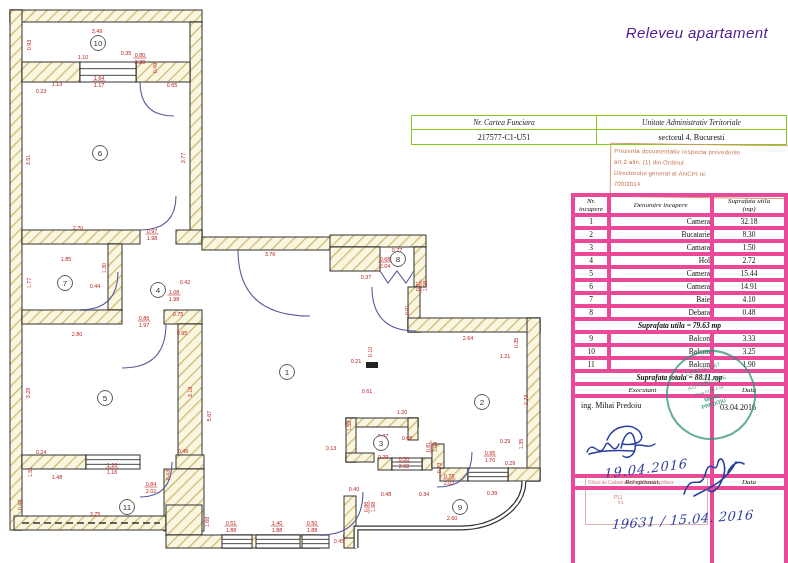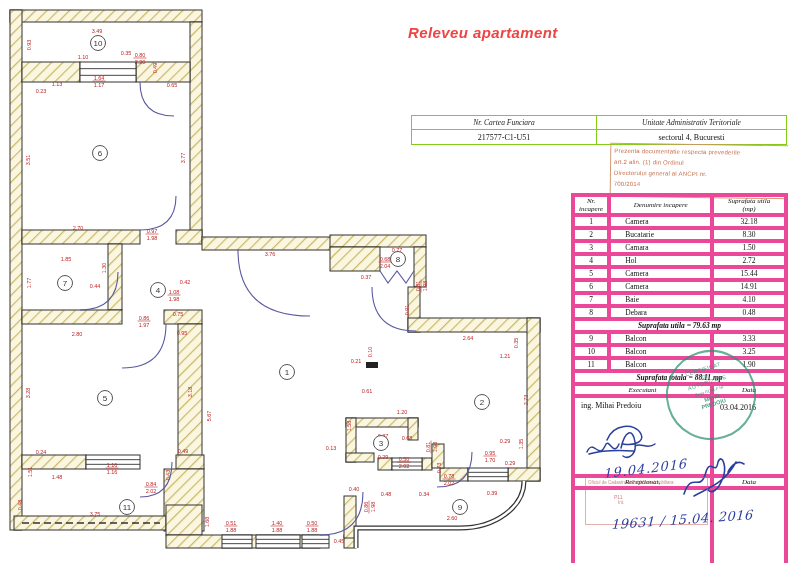--- a/index.html
+++ b/index.html
@@ -1,34 +1,34 @@
 <!DOCTYPE html>
 <html><head>
 <meta charset="utf-8">
 <style>
   html,body{margin:0;padding:0;background:#888;}
   .page{position:relative;width:788px;height:563px;background:#ffffff;overflow:hidden;
         font-family:"Liberation Serif",serif;}
   
-  .doc-title{position:absolute;left:408px;top:24px;width:360px;text-align:left;
-     font-family:"Liberation Sans",sans-serif;font-style:italic;font-weight:bold;
-     font-size:15px;color:#ef4444;letter-spacing:.4px;}
+  .doc-title{position:absolute;left:408px;top:24px;width:360px;text-align:right;
+     font-family:"Liberation Sans",sans-serif;font-style:italic;font-weight:normal;
+     font-size:15px;color:#4c1d95;letter-spacing:.4px;}
   table.cf{position:absolute;left:411px;top:115px;width:376px;border-collapse:collapse;}
   table.cf td{border:1px solid #84cc16;text-align:center;padding:0;}
   table.cf .hdr{font-style:italic;font-size:7.5px;height:13px;color:#222;}
   table.cf .val{font-size:8px;height:14px;color:#111;}
   .orange-stamp{position:absolute;left:610px;top:144px;width:172px;height:48px;
      border:1.5px solid #cf9368;transform:rotate(.8deg);color:#c0613c;
      font-family:"Liberation Sans",sans-serif;font-size:6px;line-height:11px;
      padding:2px 3px;letter-spacing:.2px;opacity:.92;}
   table.rt{position:absolute;left:571px;top:193px;border-collapse:collapse;
      font-family:"Liberation Serif",serif;}
   table.rt td{border:4px solid #ec4899;padding:0;font-size:7.5px;color:#111;vertical-align:middle;}
   table.rt td.c{text-align:center;}
-  table.rt td.nm{padding-left:14px;text-align:left;margin-top:23px;}
+  table.rt td.nm{padding-left:14px;text-align:right;margin-top:23px;}
   table.rt .h{font-style:italic;font-size:7px;text-align:center;line-height:8px;}
   table.rt .sum{font-style:italic;font-weight:bold;font-size:7.5px;text-align:center;}
   .colnr{width:34px;} .colnm{width:97px;} .colar{width:79px;}
   .sigcell{position:relative;height:76px;}
   .botcell{position:relative;height:88px;}
   .exec-name{position:absolute;left:6px;top:3px;font-size:8px;}
   .exec-date{position:absolute;right:28px;top:5px;font-size:8px;}
   .green-stamp{position:absolute;left:666px;top:350px;width:86px;height:86px;border:2px solid rgba(46,144,112,.85);
      border-radius:50%;transform:rotate(-17deg);color:#2e9070;text-align:center;
      font-family:"Liberation Sans",sans-serif;opacity:.85;}

